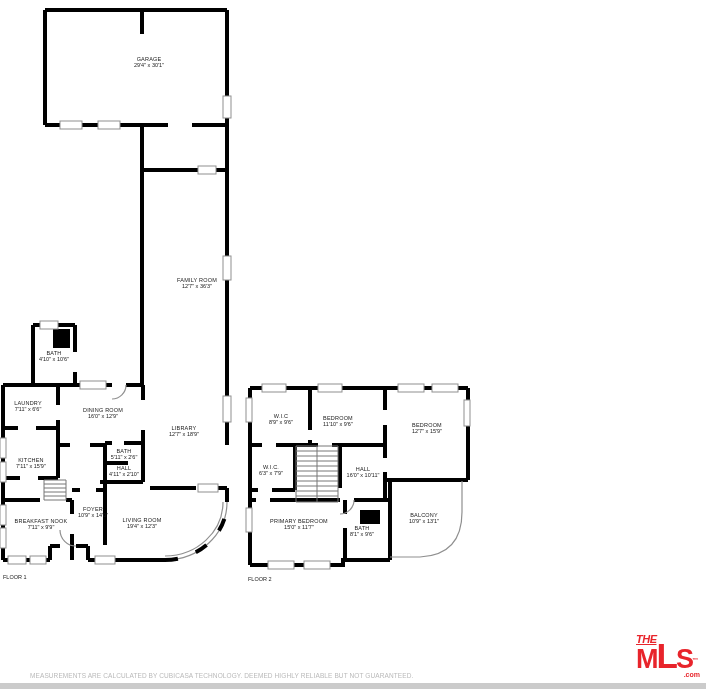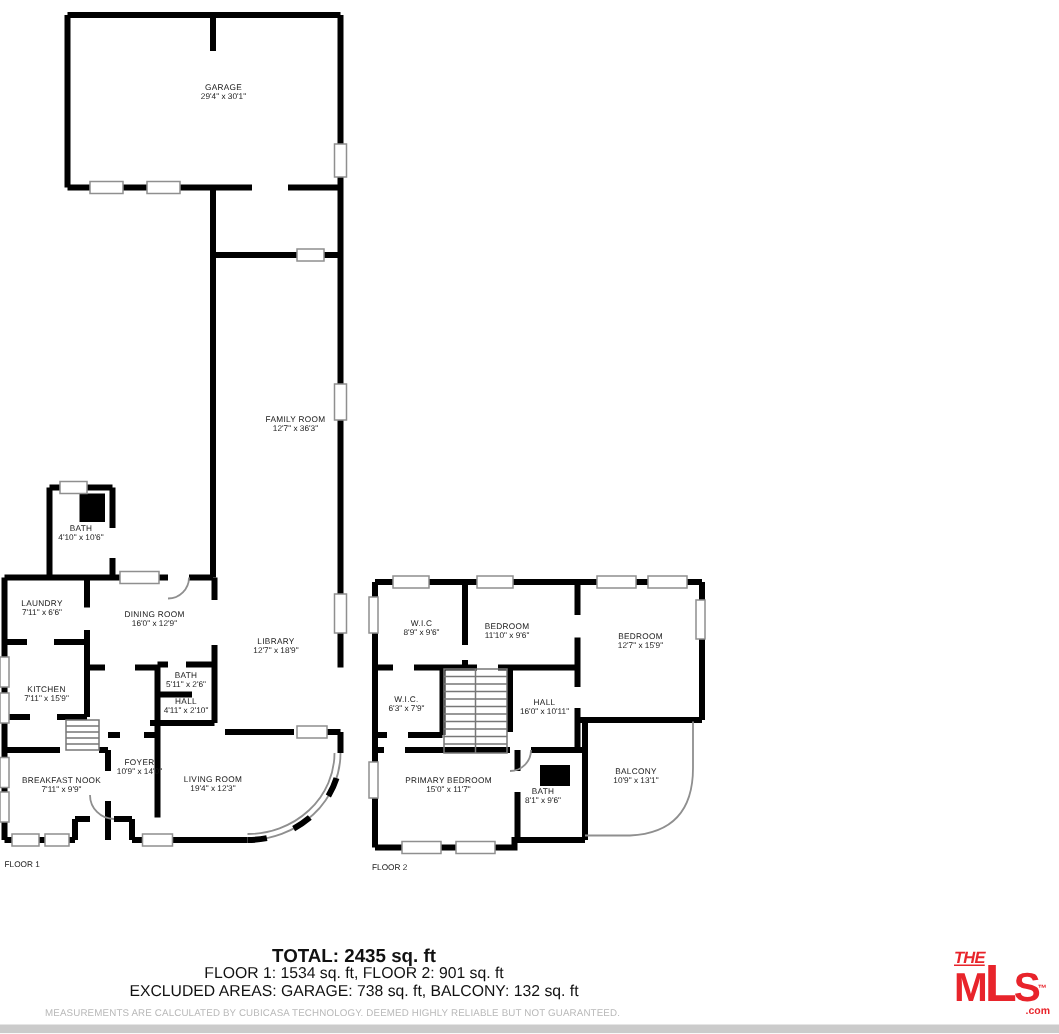--- a/index.html
+++ b/index.html
@@ -195,25 +195,20 @@
     <span class="room-dims">8'1" x 9'6"</span>
   </div>
   <div class="room-label" style="left:424px;top:518px">
     <span class="room-name">BALCONY</span>
     <span class="room-dims">10'9" x 13'1"</span>
   </div>
 
   <div class="floor-tag" style="left:3px;top:574px">FLOOR 1</div>
   <div class="floor-tag" style="left:248px;top:576px">FLOOR 2</div>
 
-  <div class="summary">
-    <div class="total">TOTAL: 2435 sq. ft</div>
-    <div class="line">FLOOR 1: 1534 sq. ft, FLOOR 2: 901 sq. ft</div>
-    <div class="line">EXCLUDED AREAS: GARAGE: 738 sq. ft, BALCONY: 132 sq. ft</div>
-  </div>
 
   <div class="disclaimer">MEASUREMENTS ARE CALCULATED BY CUBICASA TECHNOLOGY. DEEMED HIGHLY RELIABLE BUT NOT GUARANTEED.</div>
 
   <div class="mls-logo">
     <div class="mls-the">THE</div>
     <div class="mls-main"><span class="mls-m">M</span><span class="mls-l">L</span><span class="mls-s">S</span><span class="mls-tm">™</span></div>
     <div class="mls-com">.com</div>
   </div>
 
   <div class="footer-bar"></div>

